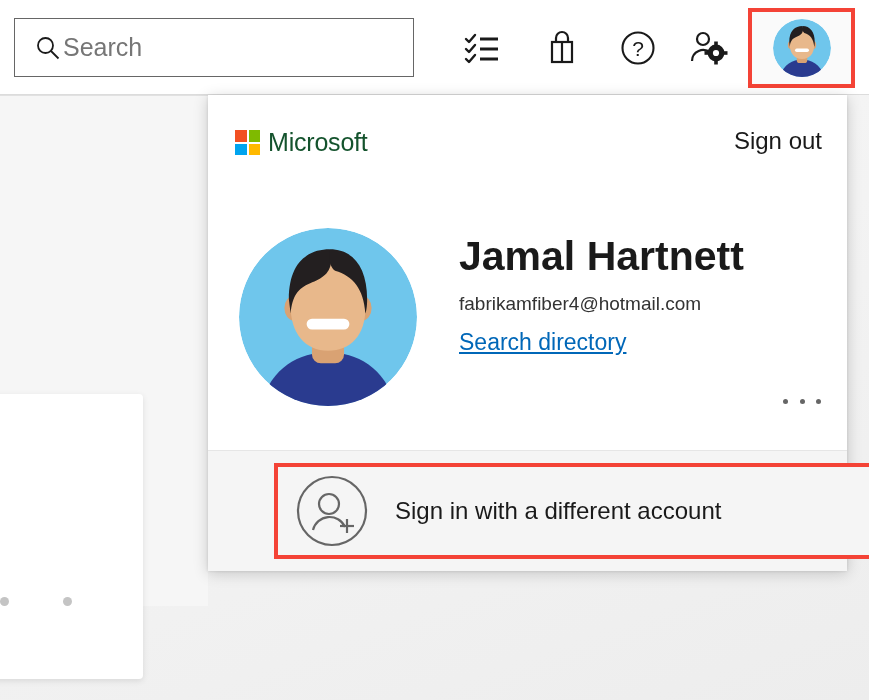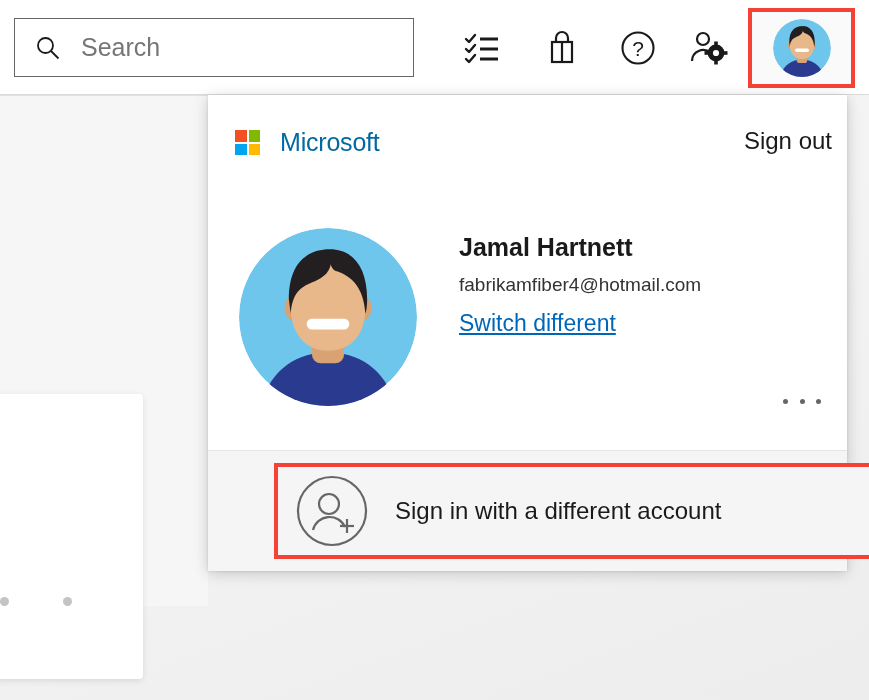--- a/index.html
+++ b/index.html
@@ -90,21 +90,20 @@
     box-sizing: border-box;
     display: flex;
     align-items: center;
     padding-left: 20px;
   }
   #search-icon { flex: 0 0 auto; line-height: 0; }
   #search-input {
     border: none;
     outline: none;
     background: transparent;
-    margin-left: 18px;
     font-family: "Liberation Sans", sans-serif;
     font-size: 25px;
     color: #666666;
     width: 300px;
   }
   #search-input::placeholder { color: #767676; opacity: 1; }
 
   
   .tb-icon {
     position: absolute;
@@ -169,29 +168,29 @@
   #ms-logo {
     width: 25px;
     height: 25px;
     display: grid;
     grid-template-columns: 1fr 1fr;
     grid-template-rows: 1fr 1fr;
     gap: 2px;
   }
   #ms-logo i { display: block; }
   #ms-wordmark {
-    margin-left: 20px;
+    margin-left: 8px;
     font-size: 25px;
-    color: #0369a1;
+    color: #14532d;
     font-family: "Liberation Sans", sans-serif;
     letter-spacing: -0.2px;
   }
   #sign-out-link {
     position: absolute;
-    right: 15px;
+    right: 25px;
     top: 32px;
     font-size: 24px;
     color: #1a1a1a;
     text-decoration: none;
     cursor: pointer;
     background: none;
     border: none;
     padding: 0;
     font-family: "Liberation Sans", sans-serif;
     text-align: center;
@@ -214,21 +213,21 @@
     border-radius: 50%;
     overflow: hidden;
   }
   #identity-text {
     position: absolute;
     left: 251px;
     top: 42px;
     width: 360px;
   }
   #display-name {
-    font-size: 25px;
+    font-size: 41px;
     font-weight: bold;
     color: #1a1a1a;
     line-height: 1.2;
     margin: 0;
   }
   #email {
     font-size: 19px;
     color: #333333;
     margin-top: 11px;
     line-height: 1.25;
@@ -405,21 +404,21 @@
           <path d="M29 44 C29 26 38 17 50 17 C63 17 71 27 71 45 C71 60 63 69 50 69 C37 69 29 59 29 44 Z" fill="#e8b88b"></path>
           <path d="M28 40 C28 20 38 12 51 12 C54 24 48 28 40 31 C33 34 30 38 29 48 Z" fill="#231f20"></path>
           <path d="M51 12 C64 12 72 22 72 40 C72 44 71.5 47 71 48 C70 34 64 27 54 24 C51 22 50 17 51 12 Z" fill="#231f20"></path>
           <rect x="38" y="51" width="24" height="6" rx="3" fill="#ffffff"></rect>
         </svg>
       </div>
 
       <div id="identity-text">
         <div id="display-name">Jamal Hartnett</div>
         <div id="email">fabrikamfiber4@hotmail.com</div>
-        <div><a class="account-link">Switch different</a></div>
+        <div><a class="account-link">Search directory</a></div>
       </div>
     </div>
 
     <div id="panel-footer">
       <div id="switch-account-row">
         <span id="switch-account-icon">
           <svg width="72" height="72" viewBox="0 0 72 72">
             <circle cx="36" cy="36" r="34" fill="none" stroke="#666666" stroke-width="2.2"></circle>
             <circle cx="33" cy="29" r="10" fill="none" stroke="#666666" stroke-width="2.2"></circle>
             <path d="M17 55 a17 17 0 0 1 32 -3" fill="none" stroke="#666666" stroke-width="2.2"></path>

